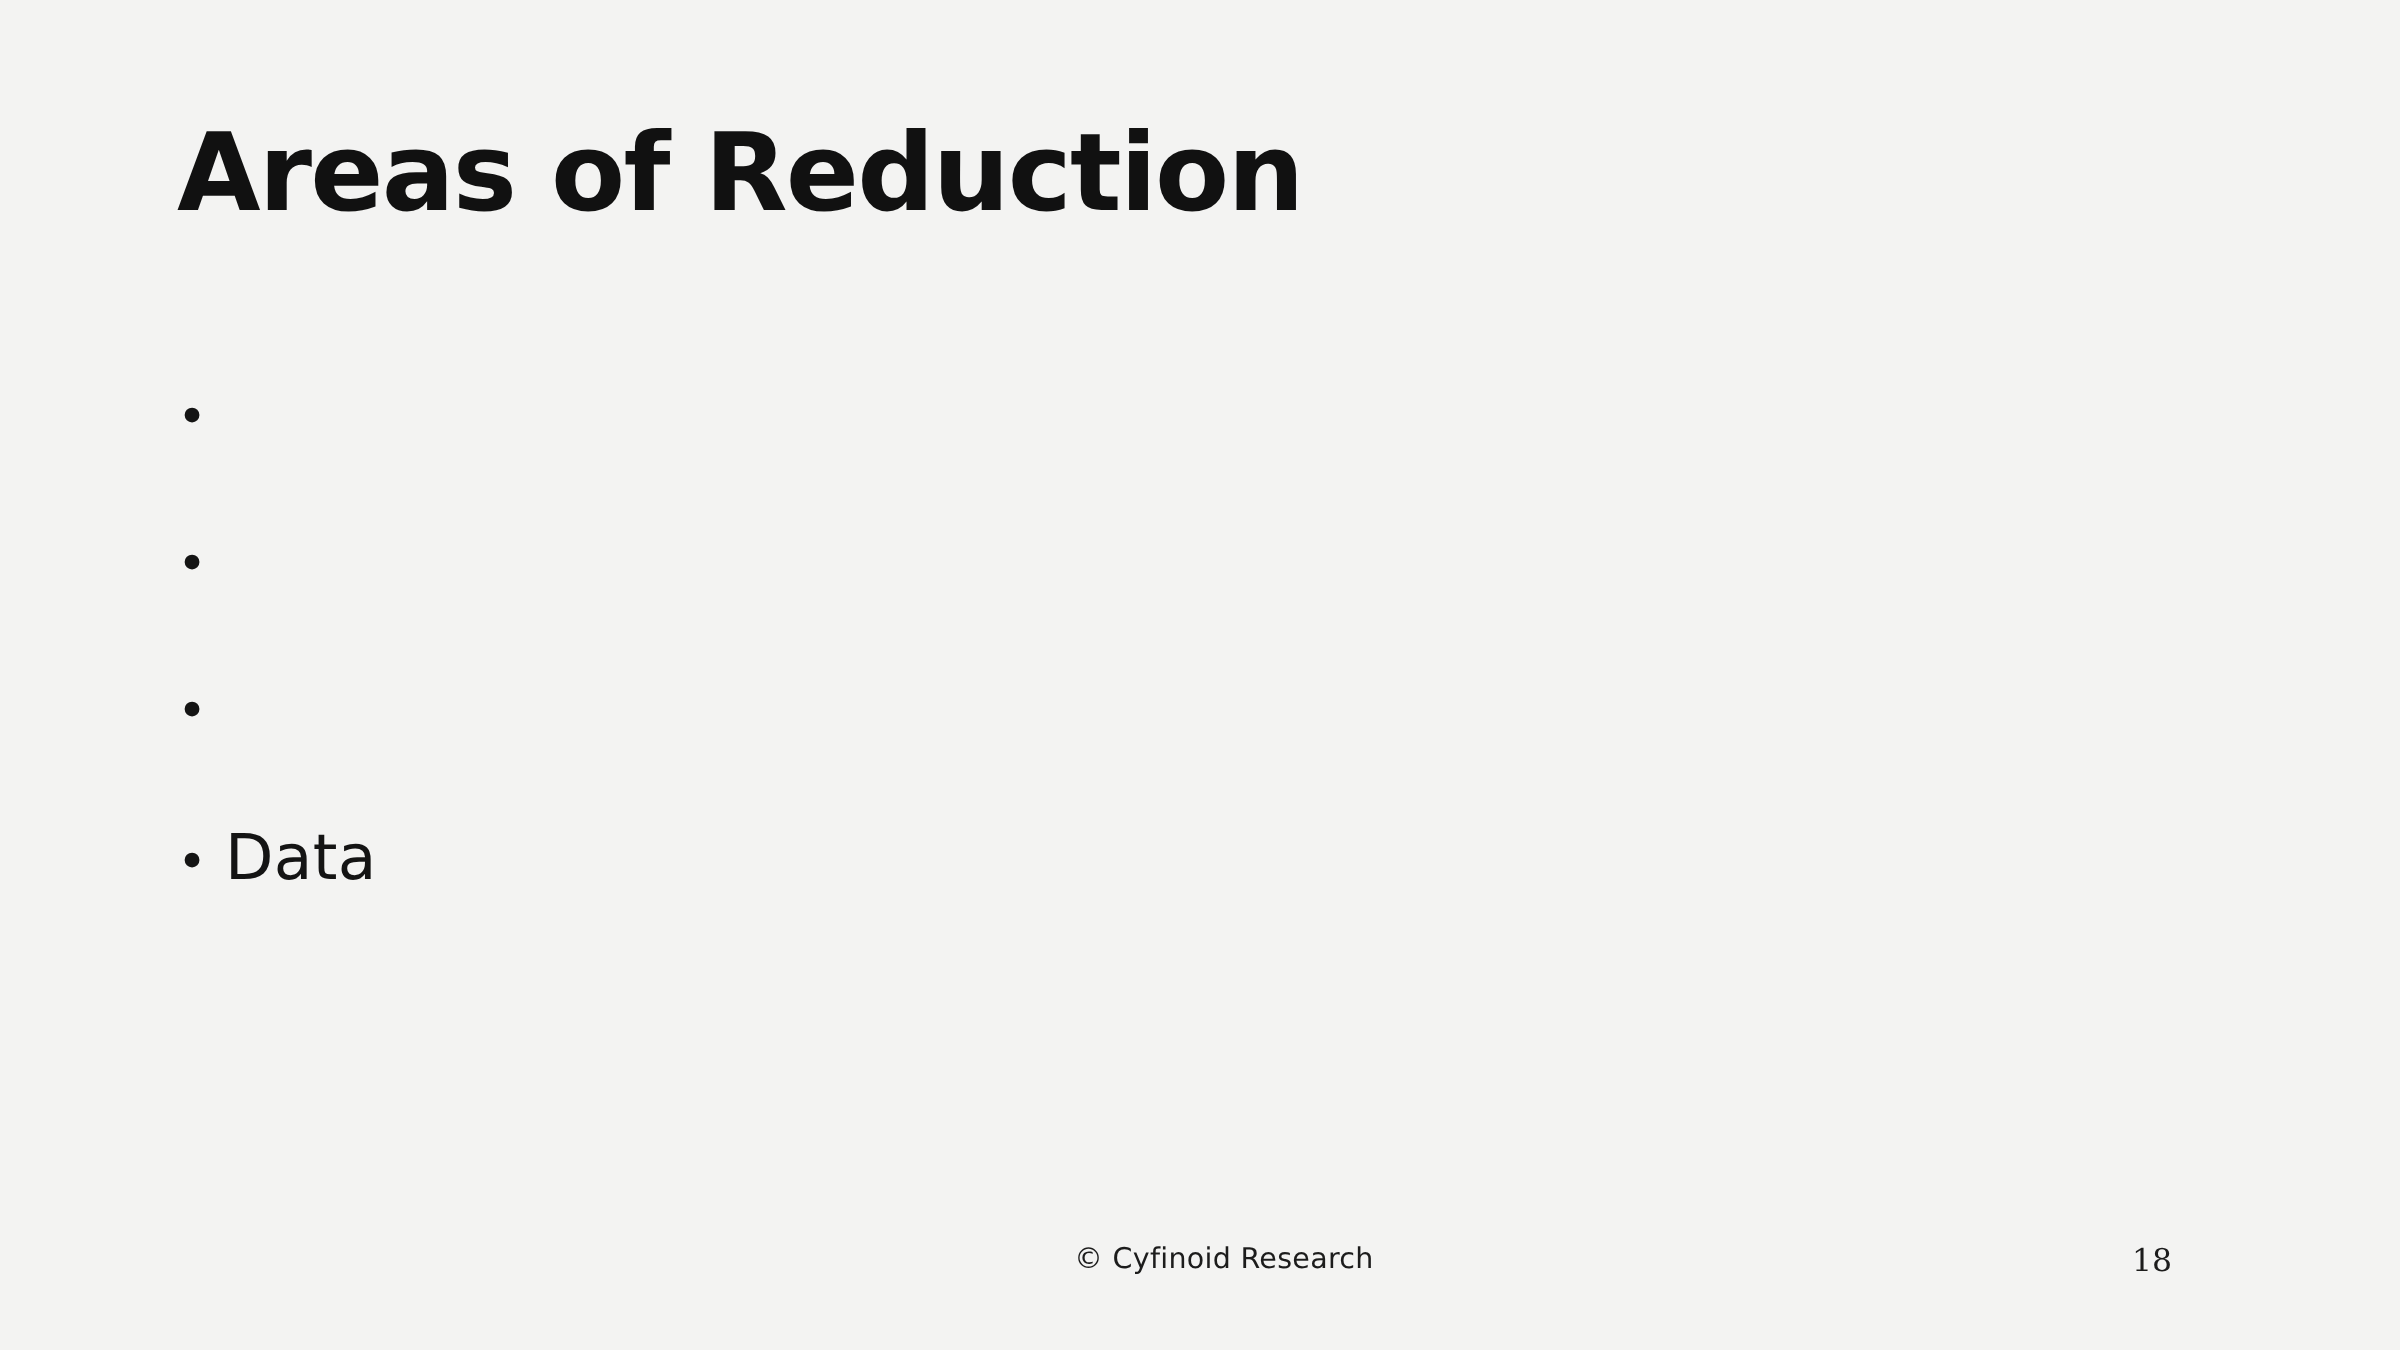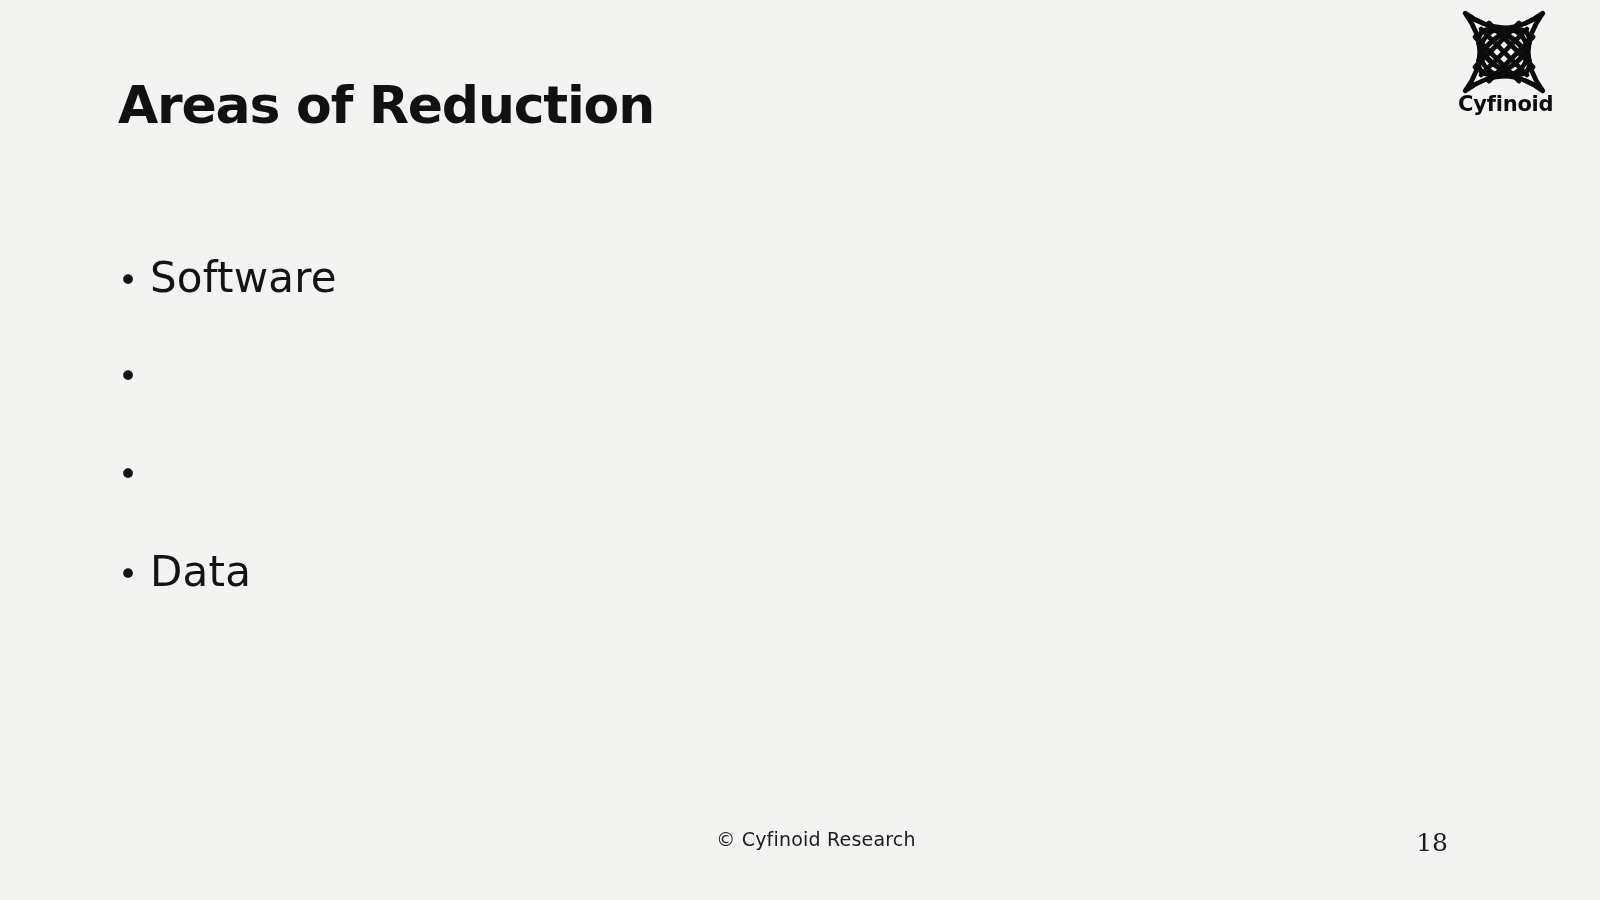--- a/index.html
+++ b/index.html
@@ -50,21 +50,21 @@
   }
 
   
   .slide-title {
     position: absolute;
     left: 118px;
     top: 78px;
     margin: 0;
     font-family: "DejaVu Sans", sans-serif;
     font-weight: 700;
-    font-size: 52px;
+    font-size: 72px;
     line-height: 1.05;
     letter-spacing: -1.2px;
     color: #111111;
     white-space: nowrap;
   }
 
   
   .bullet-list {
     position: absolute;
     left: 118px;
@@ -110,61 +110,36 @@
     letter-spacing: 0.2px;
     color: #1c1c1c;
     padding-left: 32px;
   }
   .footer-pagenum {
     position: absolute;
     right: 152px;
     top: 828px;
     font-family: "DejaVu Serif", serif;
     font-weight: 400;
-    font-size: 25px;
+    font-size: 21px;
     color: #1c1c1c;
     text-align: right;
   }
 </style>
 </head>
 <body>
 
 <div class="slide">
 
-  <div class="logo-block">
-    <svg class="logo-mark" viewBox="0 0 100 100" aria-hidden="true">
-      <g fill="none" stroke="#0b0b0b" stroke-width="5.4" stroke-linecap="round" stroke-linejoin="round">
-
-        <path d="M6 6 C 36 28, 64 28, 94 6 C 72 36, 72 64, 94 94 C 64 72, 36 72, 6 94 C 28 64, 28 36, 6 6 Z"></path>
-
-        <circle cx="50" cy="50" r="27"></circle>
-
-        <path d="M24 24 L 76 76"></path>
-        <path d="M33 17 L 83 67"></path>
-        <path d="M17 33 L 67 83"></path>
-
-        <path d="M76 24 L 24 76"></path>
-        <path d="M83 33 L 33 83"></path>
-        <path d="M67 17 L 17 67"></path>
-      </g>
-
-      <g fill="none" stroke="#0b0b0b" stroke-width="6">
-        <ellipse cx="50" cy="50" rx="34" ry="18" transform="rotate(-38 50 50)"></ellipse>
-        <ellipse cx="50" cy="50" rx="34" ry="18" transform="rotate(38 50 50)"></ellipse>
-      </g>
-    </svg>
-    <span class="logo-word">Cyfinoid</span>
-  </div>
 
   <h1 class="slide-title">Areas of Reduction</h1>
 
   <ul class="bullet-list">
     <li class="bullet-item">
       <span class="bullet-dot">•</span>
-      <span class="bullet-text">Software</span>
     </li>
     <li class="bullet-item">
       <span class="bullet-dot">•</span>
     </li>
     <li class="bullet-item">
       <span class="bullet-dot">•</span>
     </li>
     <li class="bullet-item">
       <span class="bullet-dot">•</span>
       <span class="bullet-text">Data</span>

